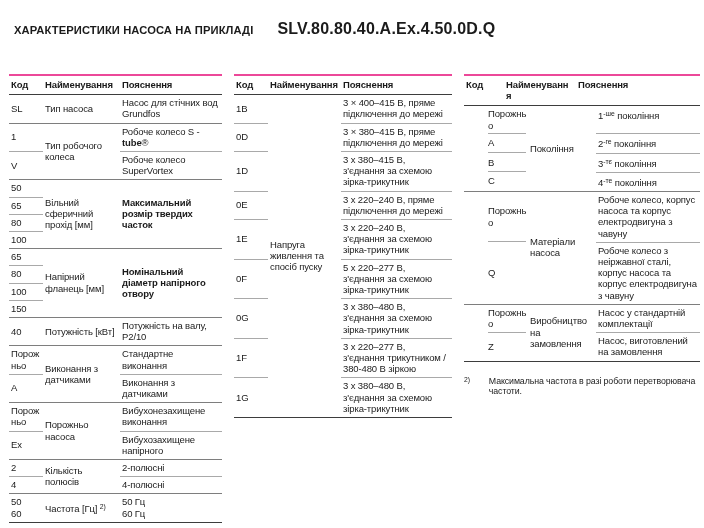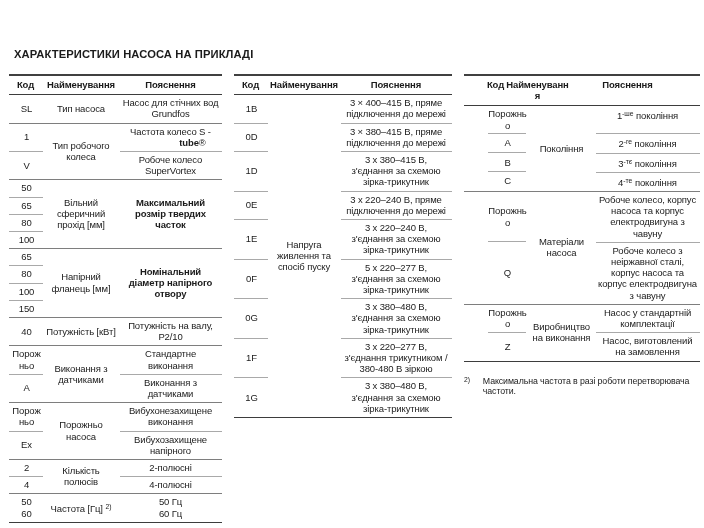--- a/index.html
+++ b/index.html
@@ -1,30 +1,30 @@
 <!DOCTYPE html>
 <html><head>
 <meta charset="utf-8">
 <style>
   html,body { margin:0; padding:0; }
   body {
     width:704px; height:528px; background:#ffffff; position:relative;
     font-family:"Liberation Sans", sans-serif; color:#1b1b1b;
     overflow:hidden;
   }
-  .title-row { position:absolute; left:14px; top:20px; display:flex; align-items:baseline; gap:24px;margin-top:28px; }
+  .title-row { position:absolute; left:14px; top:20px; display:flex; align-items:baseline; gap:24px; }
   .title-label { font-size:11.2px; font-weight:bold; letter-spacing:0.1px; }
   .pump-code { font-size:16px; font-weight:bold; letter-spacing:0.2px; }
 
   .col { position:absolute; top:74px; }
   .col-1 { left:9px; }
   .col-2 { left:234px; }
   .col-3 { left:464px; }
 
-  table.tbl { border-collapse:collapse; table-layout:fixed; border-top:2px solid #404040;text-align:center; }
+  table.tbl { border-collapse:collapse; table-layout:fixed; border-top:2px solid #ec4899; }
   .tbl td {
     vertical-align:top; font-size:9.5px; line-height:11.2px;
     padding:2px 3px 3px 2px; letter-spacing:-0.12px;
     overflow-wrap:break-word; word-wrap:break-word;
   }
   .tbl tr.hdr td { font-weight:bold; border-bottom:1.5px solid #3d3d3d; padding-top:3px; padding-bottom:4px; }
   .tbl td.code { vertical-align:middle; padding-right:1px; overflow-wrap:anywhere; word-break:break-word; }
   .tbl td.name { vertical-align:middle; }
   .tbl td.mid  { vertical-align:middle;font-weight:bold; }
 
@@ -36,31 +36,32 @@
   
   .tbl td.c3 { padding-left:24px; position:relative; }
   .tbl td.c3s::after {
     content:""; position:absolute; left:24px; bottom:0; width:38px; height:0;
     border-bottom:1px solid #a9a9a9;
   }
   .hshift1 { position:relative; left:-24px; }
   .hshift2 { position:relative; left:-20px; }
 
   .ordsup { font-size:6.8px; vertical-align:3px; letter-spacing:0; }
-  b { letter-spacing:-0.12px;margin-left:44px; }
-
-  .footnote { margin-top:14px; width:232px; display:flex; align-items:flex-start; gap:13px;
+  b { letter-spacing:-0.12px; }
+
+  .footnote { margin-top:14px; width:232px; display:flex; align-items:flex-start; gap:19px;
               font-size:8.8px; line-height:10.6px; letter-spacing:-0.1px; }
   .footnote .fsup { font-size:6.8px; position:relative; top:-1px; flex:0 0 auto; }
 </style>
 </head>
 <body>
 
 <div class="title-row">
   <span class="title-label">ХАРАКТЕРИСТИКИ НАСОСА НА ПРИКЛАДІ</span>
+  <span class="pump-code">SLV.80.80.40.A.Ex.4.50.0D.Q</span>
 </div>
 
 <div class="col col-1">
 <table class="tbl" style="width:213px">
   <colgroup>
         <col style="width:34px">
         <col style="width:77px">
         <col style="width:102px">
       </colgroup>
   <tbody>
@@ -70,21 +71,21 @@
     <td>Пояснення</td>
   </tr>
   <tr>
     <td class="code gend">SL</td>
     <td class="name gend">Тип насоса</td>
     <td class="gend">Насос для стічних вод Grundfos</td>
   </tr>
   <tr>
     <td class="code csep">1</td>
     <td class="name gend" rowspan="2">Тип робочого колеса</td>
-    <td class="esep"><span>Частота колесо S - </span><b>tube</b><span>®</span></td>
+    <td class="esep"><span>Робоче колесо S - </span><b>tube</b><span>®</span></td>
   </tr>
   <tr>
     <td class="code gend">V</td>
     <td class="gend">Робоче колесо SuperVortex</td>
   </tr>
   <tr>
     <td class="code csep">50</td>
     <td class="name gend" rowspan="4">Вільний сферичний прохід [мм]</td>
     <td class="mid gend" rowspan="4">Максимальний розмір твердих часток</td>
   </tr>
@@ -246,21 +247,21 @@
     <td class="code c3 c3s">Порожньо</td>
     <td class="name gend" rowspan="2">Матеріали насоса</td>
     <td class="esep">Робоче колесо, корпус насоса та корпус електродвигуна з чавуну</td>
   </tr>
   <tr>
     <td class="code c3 gend">Q</td>
     <td class="gend">Робоче колесо з неіржавної сталі, корпус насоса та корпус електродвигуна з чавуну</td>
   </tr>
   <tr>
     <td class="code c3 c3s">Порожньо</td>
-    <td class="name bend" rowspan="2">Виробництво на виконання</td>
+    <td class="name bend" rowspan="2">Виробництво на замовлення</td>
     <td class="esep">Насос у стандартній комплектації</td>
   </tr>
   <tr>
     <td class="code c3 bend">Z</td>
     <td class="bend">Насос, виготовлений на замовлення</td>
   </tr>
 </tbody>
     </table>
 
 <div class="footnote">

